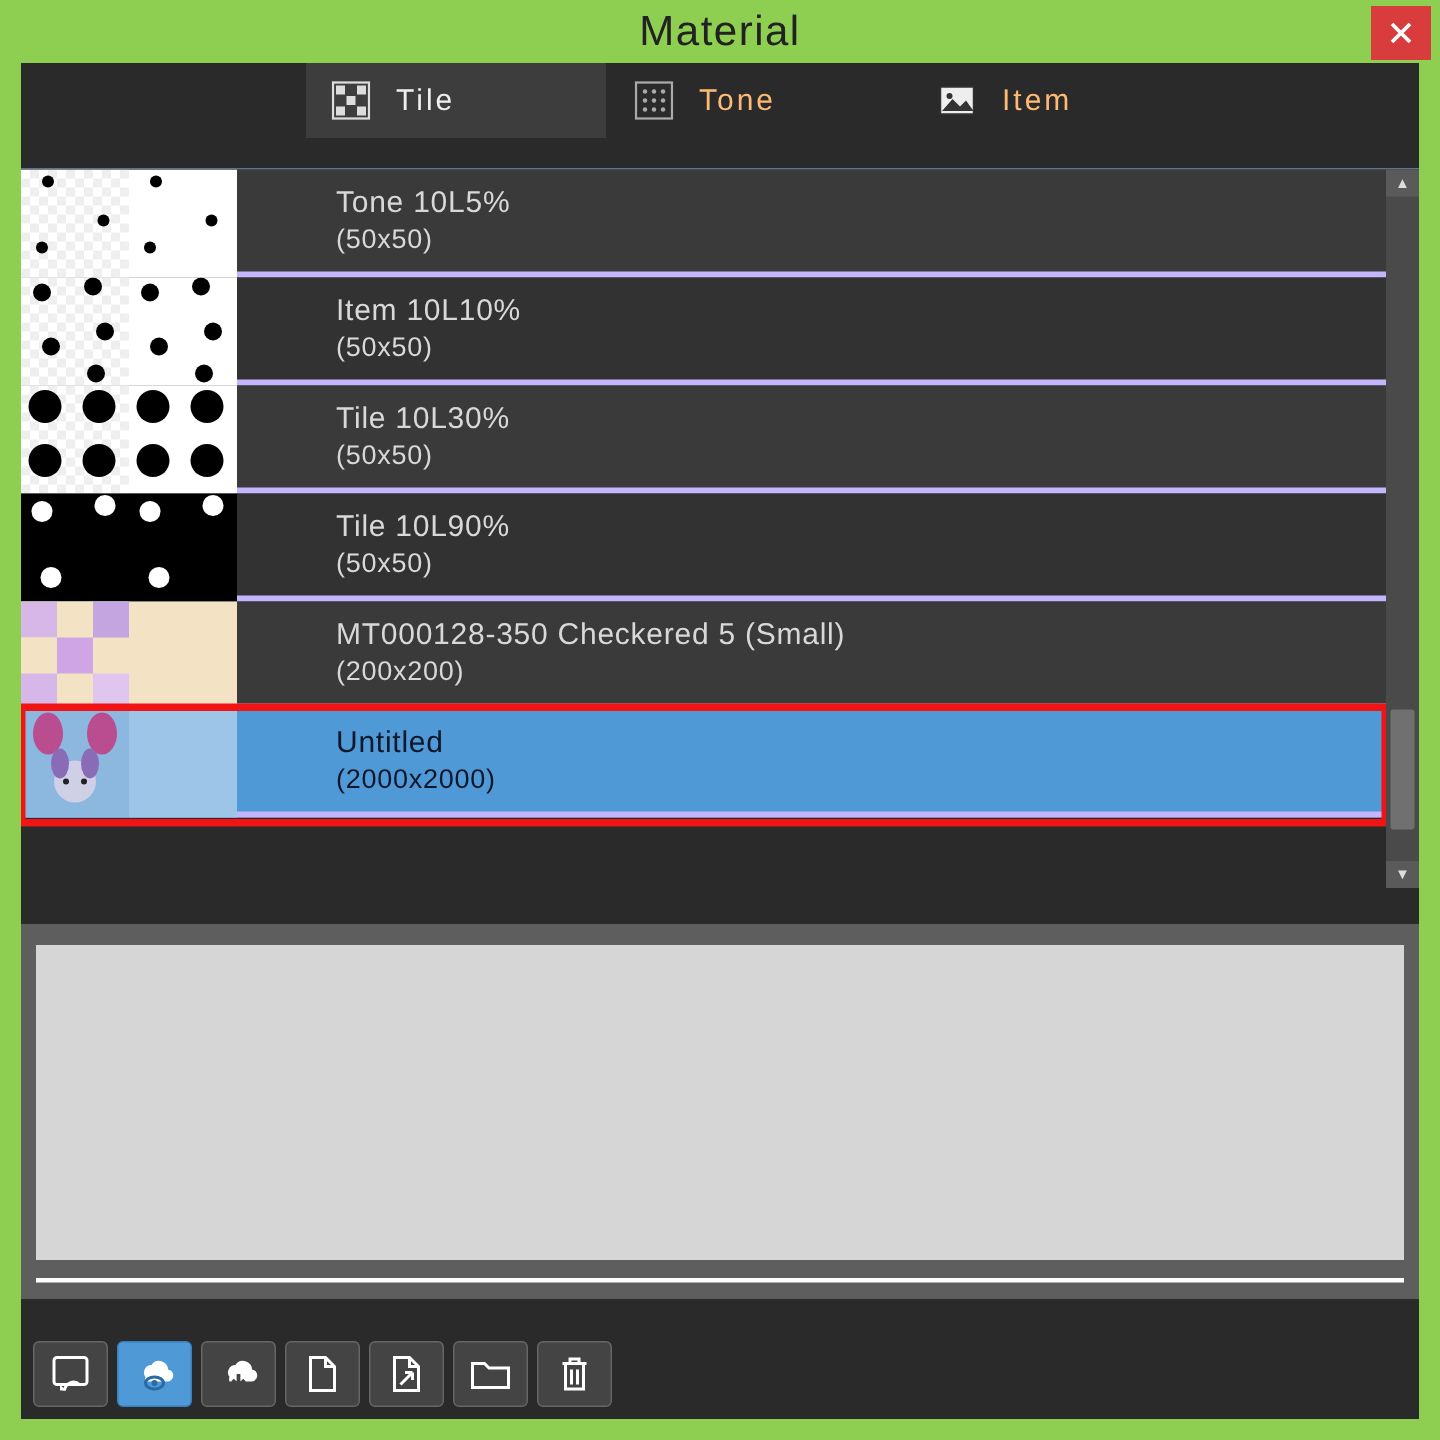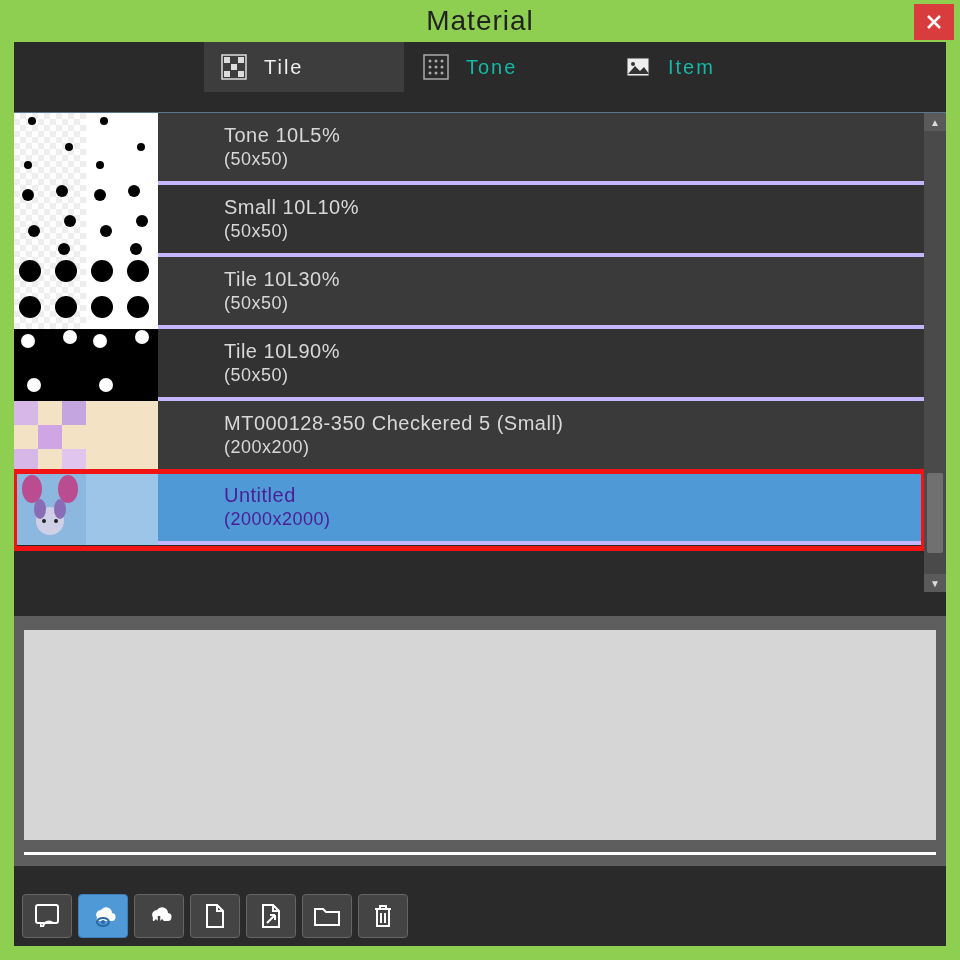--- a/index.html
+++ b/index.html
@@ -7,39 +7,39 @@
   body { background: #8ecf51; display: flex; flex-direction: column; }
   
   .titlebar { height: 44px; display: flex; align-items: center; justify-content: center; position: relative; }
   .titlebar .title { font-size: 28px; color: #222; font-weight: 400; letter-spacing: 1px; }
   .titlebar .close { position: absolute; right: 6px; top: 4px; width: 40px; height: 36px; background: #d83c3c; color: #fff; display: flex; align-items: center; justify-content: center; font-size: 18px; font-weight: 700; cursor: pointer; }
   
   .panel { margin: 0 14px 14px 14px; flex: 1; background: #2a2a2a; display: flex; flex-direction: column; gap: 20px; }
   
   .tabs { display: flex; height: 50px; background: #2a2a2a; justify-content: center; gap: 2px; }
   .tabs-lead { width: 188px; }
-  .tab { width: 200px; display: flex; align-items: center; justify-content: flex-start; background: #2a2a2a; color: #14b8a6; font-size: 20px; letter-spacing: 2px; cursor: pointer; gap: 16px; padding-left: 16px; }
+  .tab { width: 200px; display: flex; align-items: center; justify-content: flex-start; background: #2a2a2a; color: #fdba74; font-size: 20px; letter-spacing: 2px; cursor: pointer; gap: 16px; padding-left: 16px; }
   .tab.active { background: #3d3d3d; color: #eee; }
   .tab .icon { width: 28px; height: 28px; display: inline-flex; align-items: center; justify-content: center; }
   
   .list-area { flex: 0 0 480px; border-top: 1px solid #5d7690; position: relative; background: #2a2a2a; overflow: hidden; }
   .list-scroll { position: absolute; left: 0; right: 22px; top: 0; bottom: 0; overflow: hidden; }
   .scrollbar { position: absolute; right: 0; top: 0; width: 22px; height: 100%; background: #4a4a4a; }
   .scrollbar .up, .scrollbar .down { height: 18px; background: #5a5a5a; display: flex; align-items: center; justify-content: center; color: #ddd; font-size: 10px; }
   .scrollbar .down { position: absolute; bottom: 0; width: 100%; }
   .scrollbar .thumb { position: absolute; left: 3px; right: 3px; top: 360px; height: 80px; background: #707070; border-radius: 2px; }
   .row { height: 72px; display: flex; align-items: center; background: #3a3a3a; border-bottom: 4px solid #c4b5fd; }
   .row.alt { background: #323232; }
   .row.selected { background: #4f99d6; }
   .row .thumbs { width: 170px; height: 100%; display: flex; }
   .thumb-cell { width: 72px; height: 72px; background: #fff; display: inline-block; position: relative; }
   .thumb-cell + .thumb-cell { margin-left: 0; }
   .row .text { padding-left: 40px; color: #d8d8d8; font-size: 20px; line-height: 1.3; letter-spacing: 0.5px; display: flex; flex-direction: column; justify-content: center; }
   .row .text .sub { font-size: 18px; }
-  .row.selected .text { color: #4c1d95; }
+  .row.selected .text { color: #0f172a; }
   .highlight-border { position: absolute; border: 5px solid #f01414; pointer-events: none; }
   
   .preview { flex: 0 0 250px; background: #5e5e5e; padding: 14px 0 6px 0; margin-top: 4px; }
   .preview .canvas { height: 210px; margin: 0 10px; background: #d6d6d6; }
   .preview .rule { height: 3px; background: #fff; margin: 12px 10px 0 10px; }
   
   .bottombar { height: 60px; background: #2a2a2a; display: flex; align-items: center; padding-left: 8px; gap: 6px; }
   .btn { width: 50px; height: 44px; background: #444; border: 1px solid #666; border-radius: 4px; display: flex; align-items: center; justify-content: center; color: #fff; cursor: pointer; }
   .btn.active { background: #4f99d6; border-color: #3a80bc; }
   
@@ -156,21 +156,21 @@
             <svg width="72" height="72">
                 <circle cx="14" cy="10" r="6" fill="#000"></circle>
                 <circle cx="48" cy="6" r="6" fill="#000"></circle>
                 <circle cx="56" cy="36" r="6" fill="#000"></circle>
                 <circle cx="20" cy="46" r="6" fill="#000"></circle>
                 <circle cx="50" cy="64" r="6" fill="#000"></circle>
               </svg>
           </span>
         </div>
         <div class="text">
-          <span>Small 10L10%</span>
+          <span>Item 10L10%</span>
           <span class="sub">(50x50)</span>
         </div>
       </div>
 
       <div class="row">
         <div class="thumbs">
           <span class="thumb-cell checker">
             <svg width="72" height="72">
                 <circle cx="16" cy="14" r="11" fill="#000"></circle>
                 <circle cx="52" cy="14" r="11" fill="#000"></circle>

